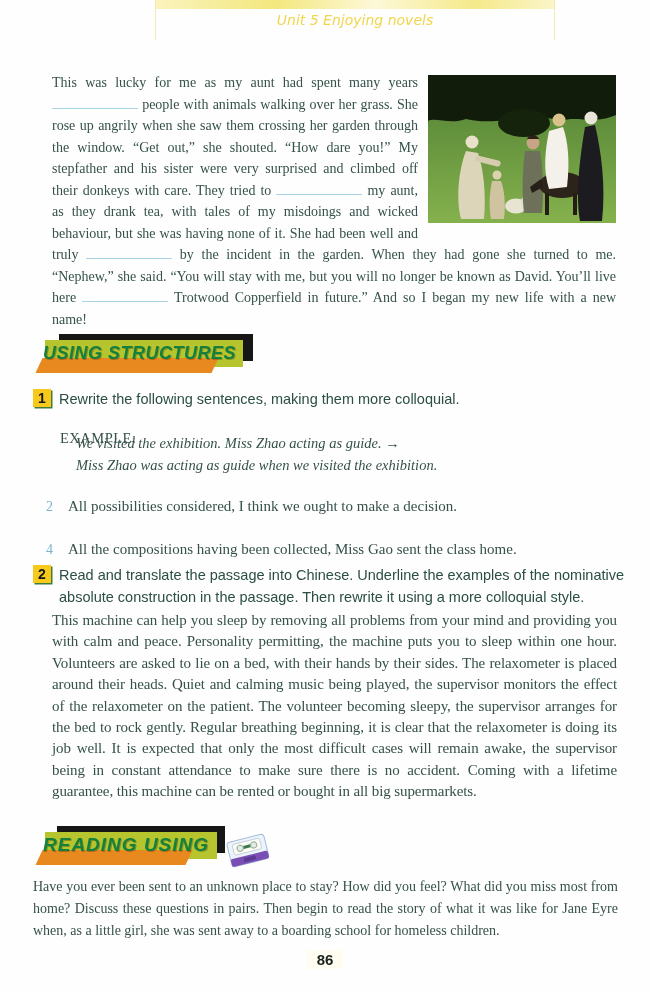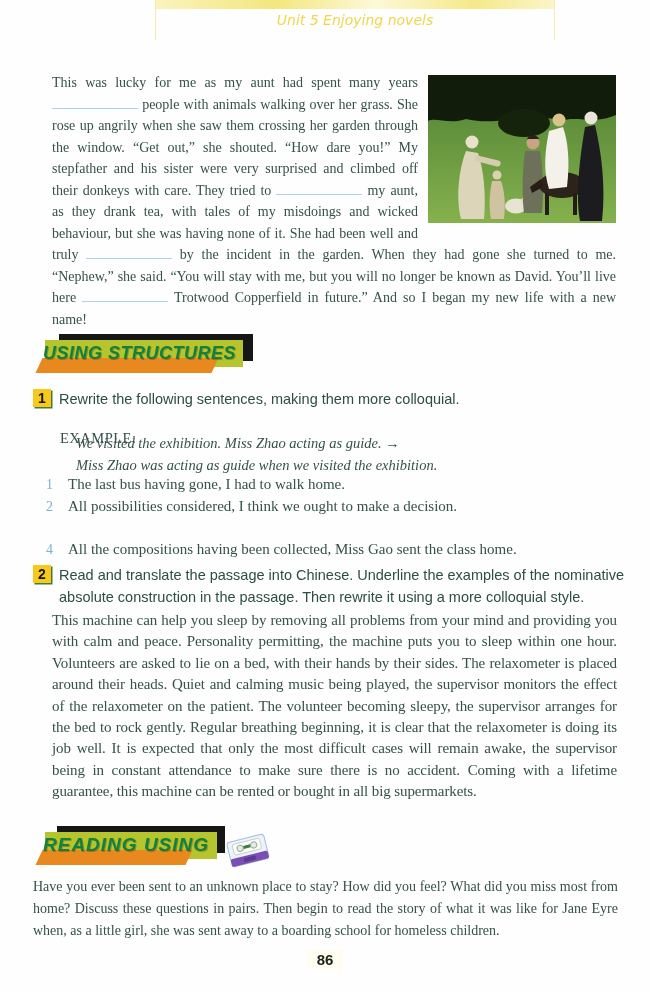--- a/index.html
+++ b/index.html
@@ -145,23 +145,20 @@
   </div>
 
   <div class="ex-row" id="exercise1">
     <div class="ex-num">1</div>
     <div class="ex-text">Rewrite the following sentences, making them more colloquial.</div>
   </div>
   <div class="example-label">EXAMPLE:</div>
   <div class="example-line" id="example-src">We visited the exhibition. Miss Zhao acting as guide. →</div>
   <div class="example-line" id="example-rw">Miss Zhao was acting as guide when we visited the exhibition.</div>
 
-  <div class="ex-item" id="item1">
-    <span class="inum">1</span><span class="itext">The last bus having gone, I had to walk home.</span>
-  </div>
   <div class="ex-item" id="item2">
     <span class="inum">2</span><span class="itext">All possibilities considered, I think we ought to make a decision.</span>
   </div>
   <div class="ex-item" id="item4">
     <span class="inum">4</span><span class="itext">All the compositions having been collected, Miss Gao sent the class home.</span>
   </div>
 
   <div class="ex-row" id="exercise2">
     <div class="ex-num">2</div>
     <div class="ex-text">Read and translate the passage into Chinese. Underline the examples of the nominative absolute construction in the passage. Then rewrite it using a more colloquial style.</div>

